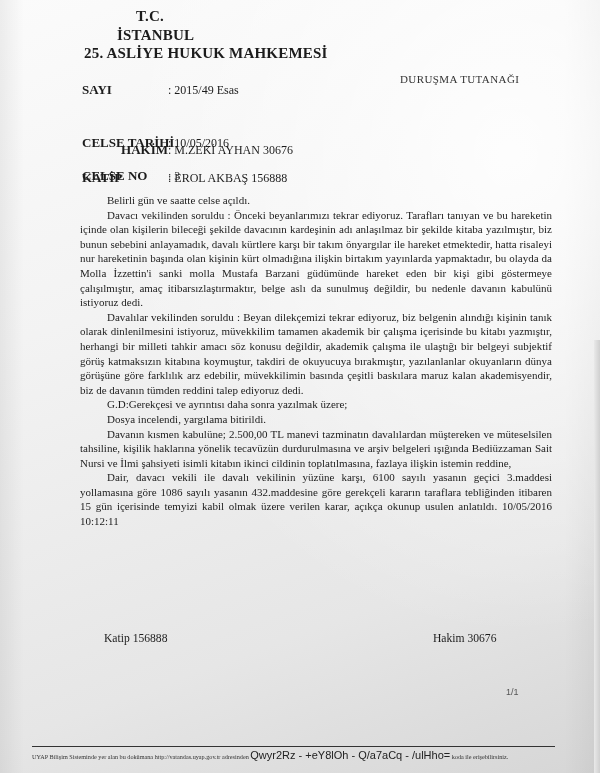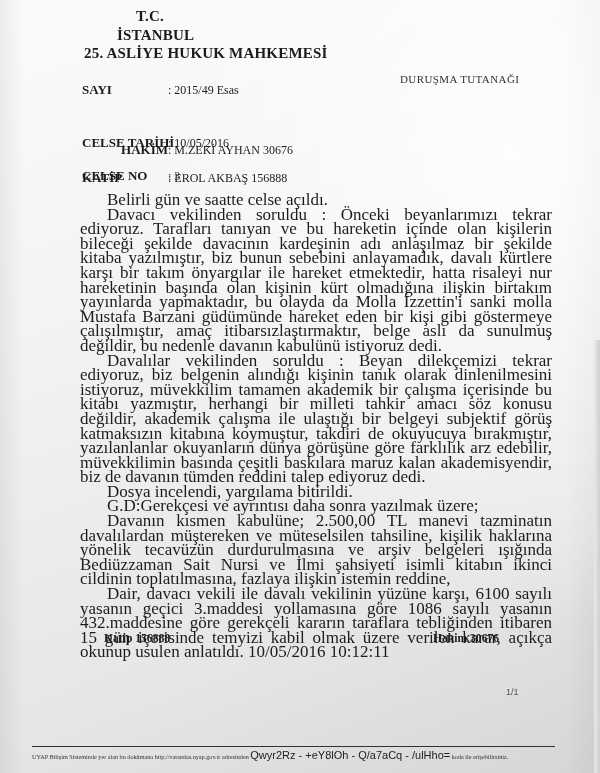--- a/index.html
+++ b/index.html
@@ -31,26 +31,26 @@
   .meta .k { display: inline-block; width: 86px; font-weight: bold; }
   .meta .v { font-weight: normal; font-size: 12px; }
   .m-sayi { top: 82px; }
   .m-celse { top: 128px; margin-top: 40px; }
   .m-tarih { top: 135px; }
   .m-hakim { top: 142px; text-align: right; }
   .m-katip { top: 170px; }
 
   .body-text {
     position: absolute; left: 80px; top: 187px; width: 472px;
-    font-size: 17px; line-height: 14.6px; text-align: justify;
+    font-size: 11px; line-height: 14.6px; text-align: justify;
   }
   .body-text p { margin: 0; text-indent: 27px; }
   .body-text p.first { margin-top: 6px; }
 
-  .sig { font-size: 11.6px; top: 632px; font-weight: bold; }
+  .sig { font-size: 11.6px; top: 632px; }
   .sig-katip { left: 104px; }
   .sig-hakim { left: 433px; }
   .pgno { left: 506px; top: 687px; font-family: "Liberation Sans", sans-serif; font-size: 9px; color: #555; }
 
   .footer-rule { position: absolute; left: 32px; top: 746px; width: 523px; height: 1px; background: #333; }
   .footer { position: absolute; left: 32px; top: 749px; width: 530px; white-space: nowrap; font-size: 6.2px; color: #333; }
   .footer .code { font-family: "Liberation Sans", sans-serif; font-size: 11px; color: #222; }
 </style>
 </head>
 <body>
@@ -76,22 +76,22 @@
   <span class="k">HAKİM</span><span class="v">: M.ZEKİ AYHAN  30676</span>
 </div>
 <div class="abs meta m-katip">
   <span class="k">KATİP</span><span class="v">: EROL AKBAŞ  156888</span>
 </div>
 
 <div class="body-text">
   <p class="first">Belirli gün ve saatte celse açıldı.</p>
   <p>Davacı vekilinden soruldu : Önceki beyanlarımızı tekrar ediyoruz. Tarafları tanıyan ve bu hareketin içinde olan kişilerin bileceği şekilde davacının kardeşinin adı anlaşılmaz bir şekilde kitaba yazılmıştır, biz bunun sebebini anlayamadık, davalı kürtlere karşı bir takım önyargılar ile hareket etmektedir, hatta risaleyi nur hareketinin başında olan kişinin kürt olmadığına ilişkin birtakım yayınlarda yapmaktadır, bu olayda da Molla İzzettin'i sanki molla Mustafa Barzani güdümünde hareket eden bir kişi gibi göstermeye çalışılmıştır, amaç itibarsızlaştırmaktır, belge aslı da sunulmuş değildir, bu nedenle davanın kabulünü istiyoruz dedi.</p>
   <p>Davalılar vekilinden soruldu : Beyan dilekçemizi tekrar ediyoruz, biz belgenin alındığı kişinin tanık olarak dinlenilmesini istiyoruz, müvekkilim tamamen akademik bir çalışma içerisinde bu kitabı yazmıştır, herhangi bir milleti tahkir amacı söz konusu değildir, akademik çalışma ile ulaştığı bir belgeyi subjektif görüş katmaksızın kitabına koymuştur, takdiri de okuyucuya bırakmıştır, yazılanlanlar okuyanların dünya görüşüne göre farklılık arz edebilir, müvekkilimin basında çeşitli baskılara maruz kalan akademisyendir, biz de davanın tümden reddini talep ediyoruz dedi.</p>
+  <p>G.D:Gerekçesi ve ayrıntısı daha sonra yazılmak üzere;</p>
   <p>Dosya incelendi, yargılama bitirildi.</p>
-  <p>G.D:Gerekçesi ve ayrıntısı daha sonra yazılmak üzere;</p>
   <p>Davanın kısmen kabulüne; 2.500,00 TL manevi tazminatın davalılardan müştereken ve müteselsilen tahsiline, kişilik haklarına yönelik tecavüzün durdurulmasına ve arşiv belgeleri ışığında Bediüzzaman Sait Nursi ve İlmi şahsiyeti isimli kitabın ikinci cildinin toplatılmasına, fazlaya ilişkin istemin reddine,</p>
   <p>Dair, davacı vekili ile davalı vekilinin yüzüne karşı, 6100 sayılı yasanın geçici 3.maddesi yollamasına göre 1086 sayılı yasanın 432.maddesine göre gerekçeli kararın taraflara tebliğinden itibaren 15 gün içerisinde temyizi kabil olmak üzere verilen karar, açıkça okunup usulen anlatıldı. 10/05/2016         10:12:11</p>
 </div>
 
 <div class="abs sig sig-katip">Katip 156888</div>
 <div class="abs sig sig-hakim">Hakim 30676</div>
 
 <div class="abs pgno">1/1</div>
 
 <div class="footer-rule"></div>

